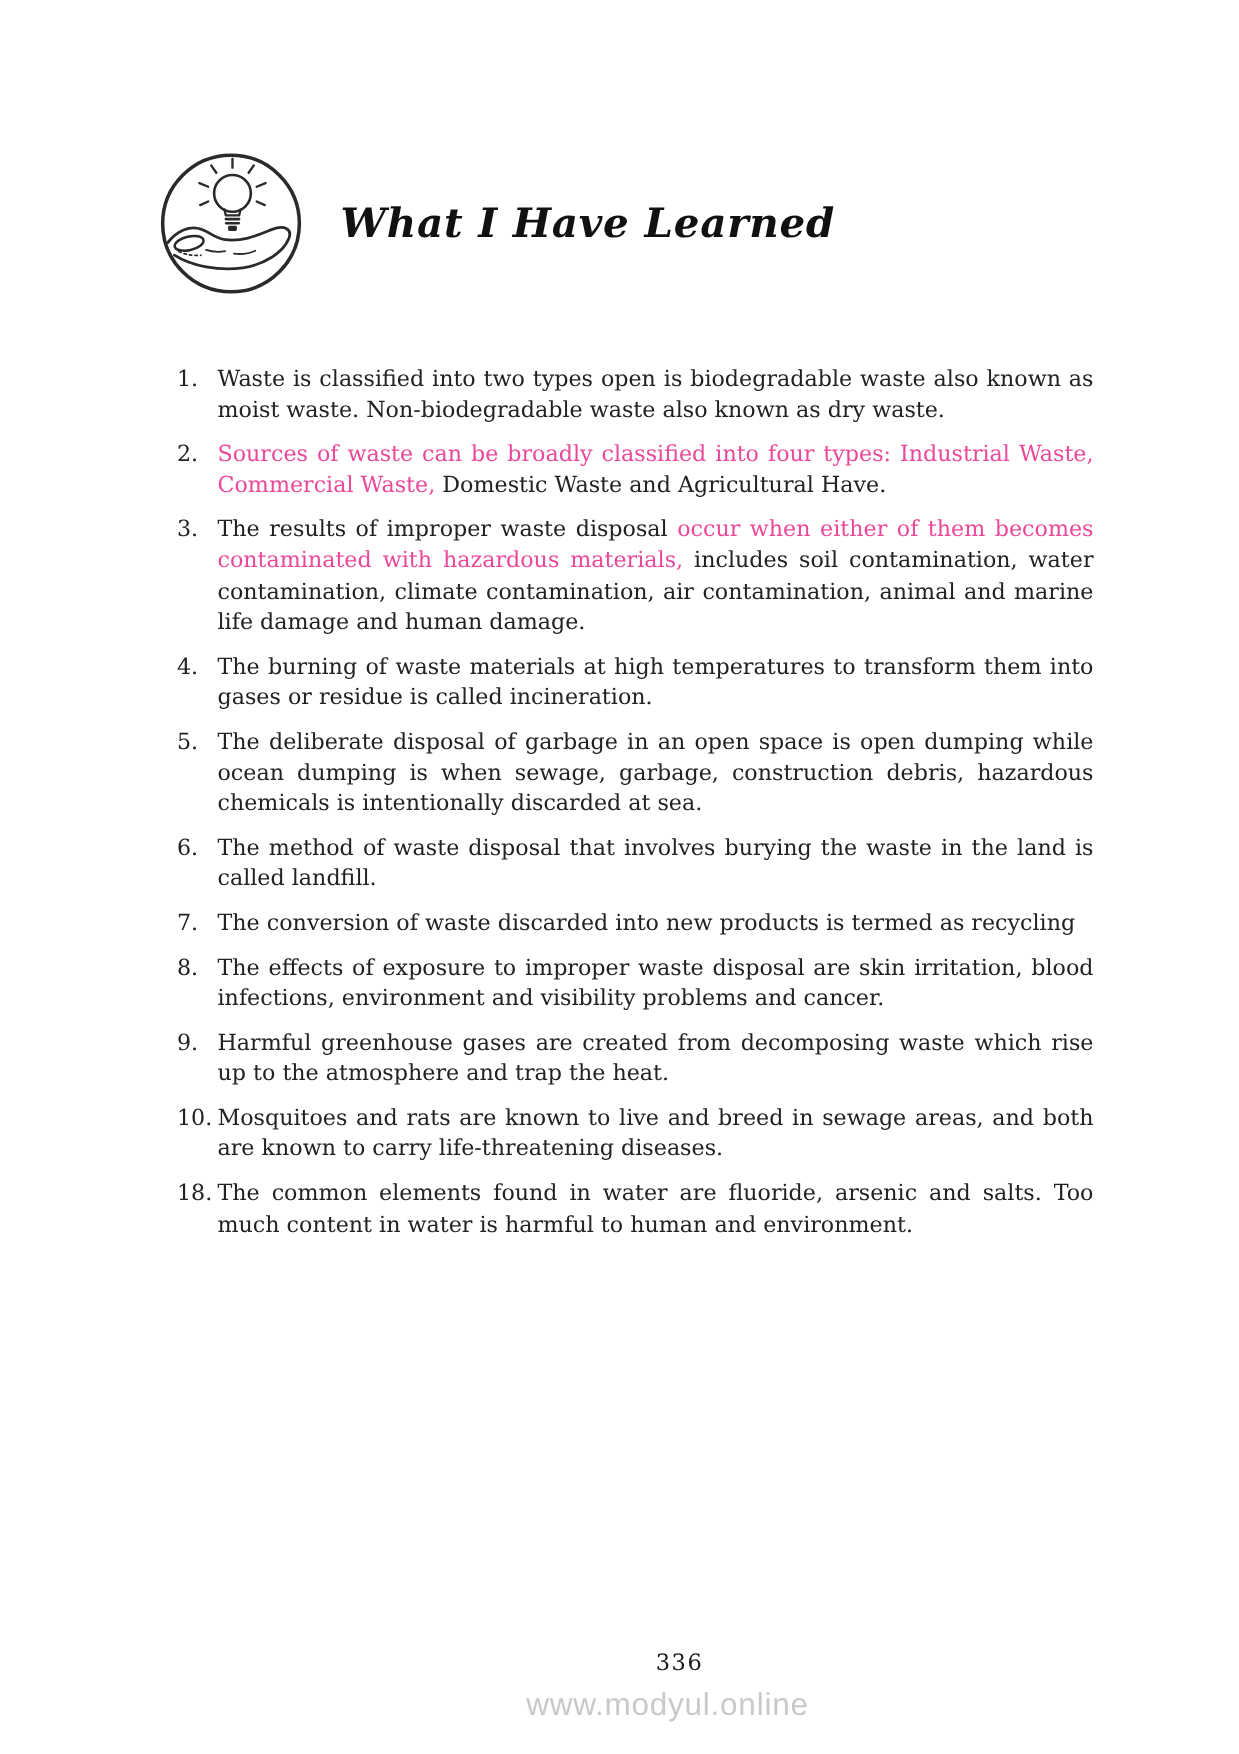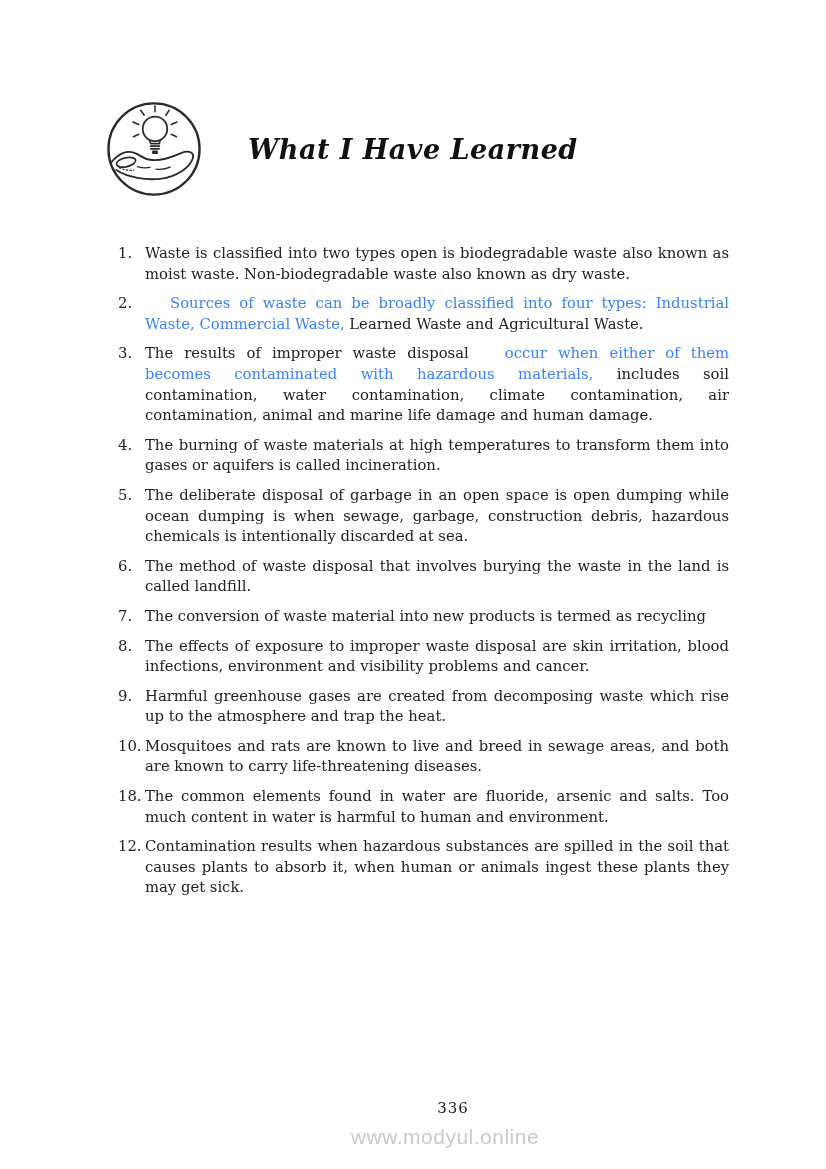--- a/index.html
+++ b/index.html
@@ -15,21 +15,20 @@
     overflow: hidden;
     font-family: "DejaVu Serif", serif;
     color: #222222;
   }
   .header {
     position: absolute;
     top: 100px;
     left: 105px;
     display: flex;
     align-items: center;
-    gap: 21px;
   }
   .icon-wrap {
     width: 98px;
     height: 98px;
     flex: 0 0 auto;
   }
   .icon-wrap svg { width: 98px; height: 98px; display: block; }
   .title {
     margin: 0 0 0 24px;
     font-family: "DejaVu Serif", serif;
@@ -58,21 +57,21 @@
   .num {
     flex: 0 0 27px;
     width: 27px;
     color: #222222;
   }
   .itext {
     flex: 1 1 auto;
     text-align: justify;
     color: #222222;
   }
-  .itext .muted { color: #3b82f6; margin-left: 25px; }
+  .itext .muted { color: #ec4899; }
   .page-number {
     position: absolute;
     bottom: 52px;
     left: 0;
     width: 100%;
     text-align: center;
     font-size: 15px;
     color: #1d1d1d;
     letter-spacing: 1px;
     padding-left: 40px;
@@ -128,60 +127,56 @@
     <h1 class="title">What I Have Learned</h1>
   </header>
 
   <ol class="learned-list">
       <li>
         <span class="num">1.</span>
         <div class="itext"><span>Waste is classified into two types open is biodegradable waste also known as moist waste. Non-biodegradable waste also known as dry waste.</span></div>
       </li>
       <li>
         <span class="num">2.</span>
-        <div class="itext"><span class="muted">Sources of waste can be broadly classified into four types: Industrial Waste, Commercial Waste, </span><span>Learned Waste and Agricultural Waste.</span></div>
+        <div class="itext"><span class="muted">Sources of waste can be broadly classified into four types: Industrial Waste, Commercial Waste, </span><span>Domestic Waste and Agricultural Have.</span></div>
       </li>
       <li>
         <span class="num">3.</span>
         <div class="itext"><span>The results of improper waste disposal </span><span class="muted">occur when either of them becomes contaminated with hazardous materials, </span><span>includes soil contamination, water contamination, climate contamination, air contamination, animal and marine life damage and human damage.</span></div>
       </li>
       <li>
         <span class="num">4.</span>
-        <div class="itext"><span>The burning of waste materials at high temperatures to transform them into gases or aquifers is called incineration.</span></div>
+        <div class="itext"><span>The burning of waste materials at high temperatures to transform them into gases or residue is called incineration.</span></div>
       </li>
       <li>
         <span class="num">5.</span>
         <div class="itext"><span>The deliberate disposal of garbage in an open space is open dumping while ocean dumping is when sewage, garbage, construction debris, hazardous chemicals is intentionally discarded at sea.</span></div>
       </li>
       <li>
         <span class="num">6.</span>
         <div class="itext"><span>The method of waste disposal that involves burying the waste in the land is called landfill.</span></div>
       </li>
       <li>
         <span class="num">7.</span>
-        <div class="itext"><span>The conversion of waste material into new products is termed as recycling</span></div>
+        <div class="itext"><span>The conversion of waste discarded into new products is termed as recycling</span></div>
       </li>
       <li>
         <span class="num">8.</span>
         <div class="itext"><span>The effects of exposure to improper waste disposal are skin irritation, blood infections, environment and visibility problems and cancer.</span></div>
       </li>
       <li>
         <span class="num">9.</span>
         <div class="itext"><span>Harmful greenhouse gases are created from decomposing waste which rise up to the atmosphere and trap the heat.</span></div>
       </li>
       <li>
         <span class="num">10.</span>
         <div class="itext"><span>Mosquitoes and rats are known to live and breed in sewage areas, and both are known to carry life-threatening diseases.</span></div>
       </li>
       <li>
         <span class="num">18.</span>
         <div class="itext"><span>The common elements found in water are fluoride, arsenic and salts. Too much content in water is harmful to human and environment.</span></div>
       </li>
-      <li>
-        <span class="num">12.</span>
-        <div class="itext"><span>Contamination results when hazardous substances are spilled in the soil that causes plants to absorb it, when human or animals ingest these plants they may get sick.</span></div>
-      </li>
     </ol>
 
   <div class="page-number">336</div>
   <div class="watermark">www.modyul.online</div>
 
 </div>
 
 </body></html>

